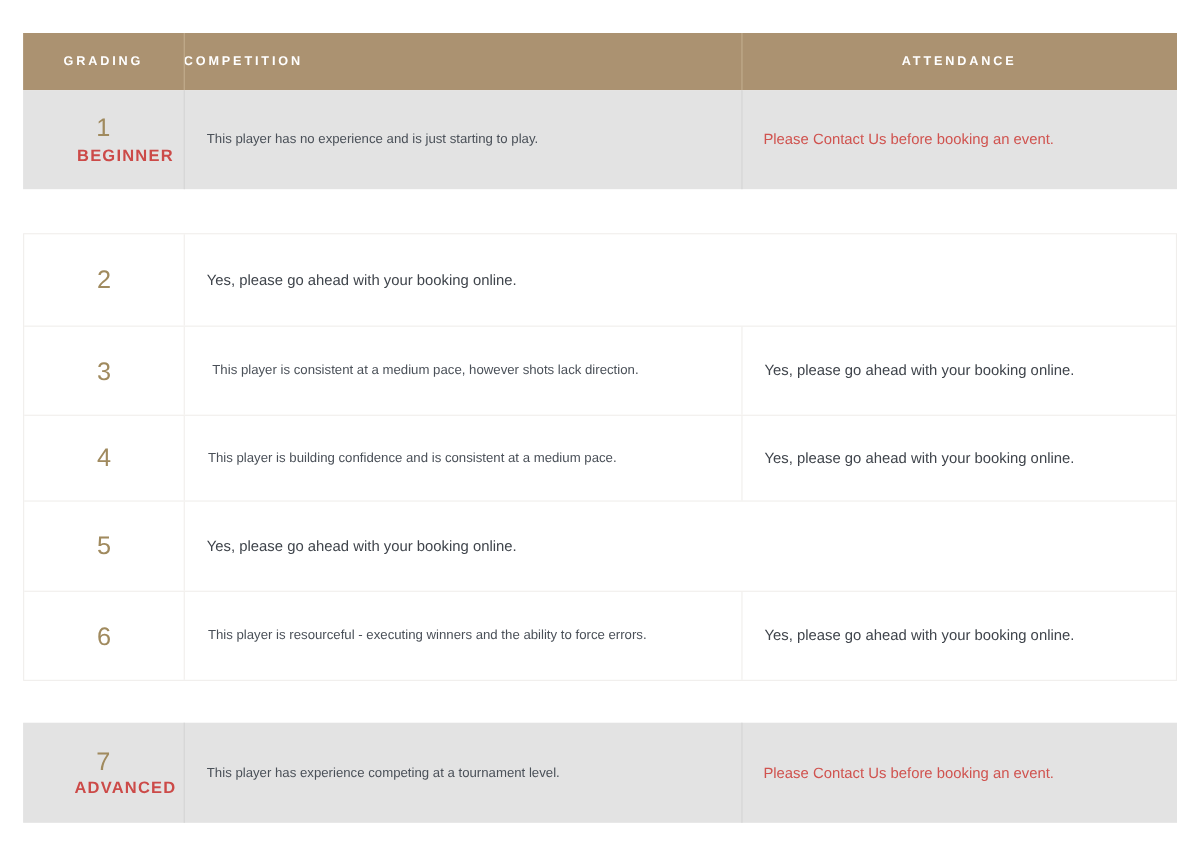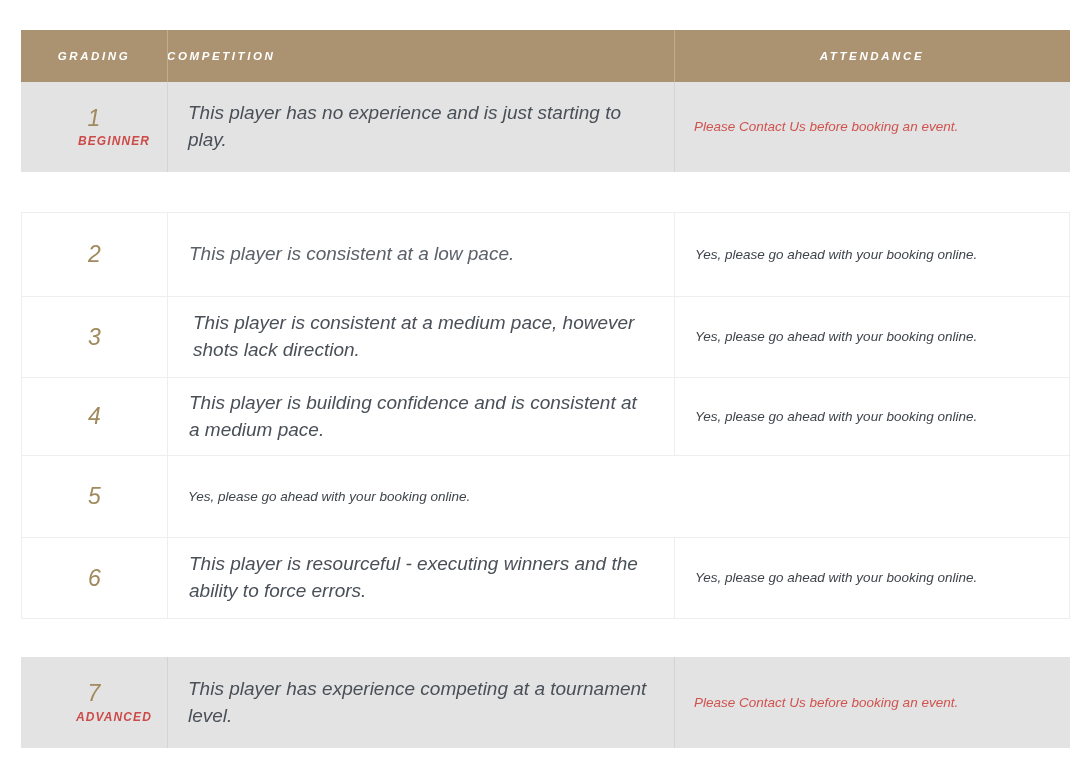--- a/index.html
+++ b/index.html
@@ -27,21 +27,20 @@
     left: 21px;
     width: 1049px;
     box-sizing: border-box;
     border-collapse: collapse;
   }
 
   .row {
     display: flex;
     width: 100%;
     box-sizing: border-box;
-    font-style: italic;
   }
 
   .cell {
     box-sizing: border-box;
   }
 
   .c-grade {
     width: 146px;
     flex: 0 0 146px;
     display: flex;
@@ -125,29 +124,29 @@
 
   
   .grade-num {
     font-size: 23px;
     font-weight: 400;
     color: #a08a5e;
     line-height: 1.05;
     font-family: "Liberation Sans", sans-serif;
   }
   .grade-label {
-    font-size: 12px;
+    font-size: 15px;
     font-weight: 700;
     letter-spacing: 1.1px;
     color: #cc4a48;
     margin-top: 4px;
     padding-left: 40px;
   }
   .body-text {
-    font-size: 19px;
+    font-size: 12px;
     color: #4a5058;
     line-height: 1.42;
     font-weight: 400;
   }
   .body-text.dim {
     color: #5b6069;
   }
   .att-text {
     font-size: 13.5px;
     color: #3f444b;
@@ -197,23 +196,20 @@
   </div>
   <div class="vsep" style="left:167px;top:82px;height:90px;background:#d4d4d4;"></div>
   <div class="vsep" style="left:674px;top:82px;height:90px;background:#d4d4d4;"></div>
 
   <div class="tbl white-block">
 
     <div class="row r2">
       <div class="cell c-grade">
         <span class="grade-num">2</span>
       </div>
-      <div class="cell c-comp">
-        <span class="body-text dim">This player is consistent at a low pace.</span>
-      </div>
       <div class="cell c-att">
         <span class="att-text">Yes, please go ahead with your booking online.</span>
       </div>
     </div>
 
     <div class="row r3">
       <div class="cell c-grade">
         <span class="grade-num">3</span>
       </div>
       <div class="cell c-comp">

